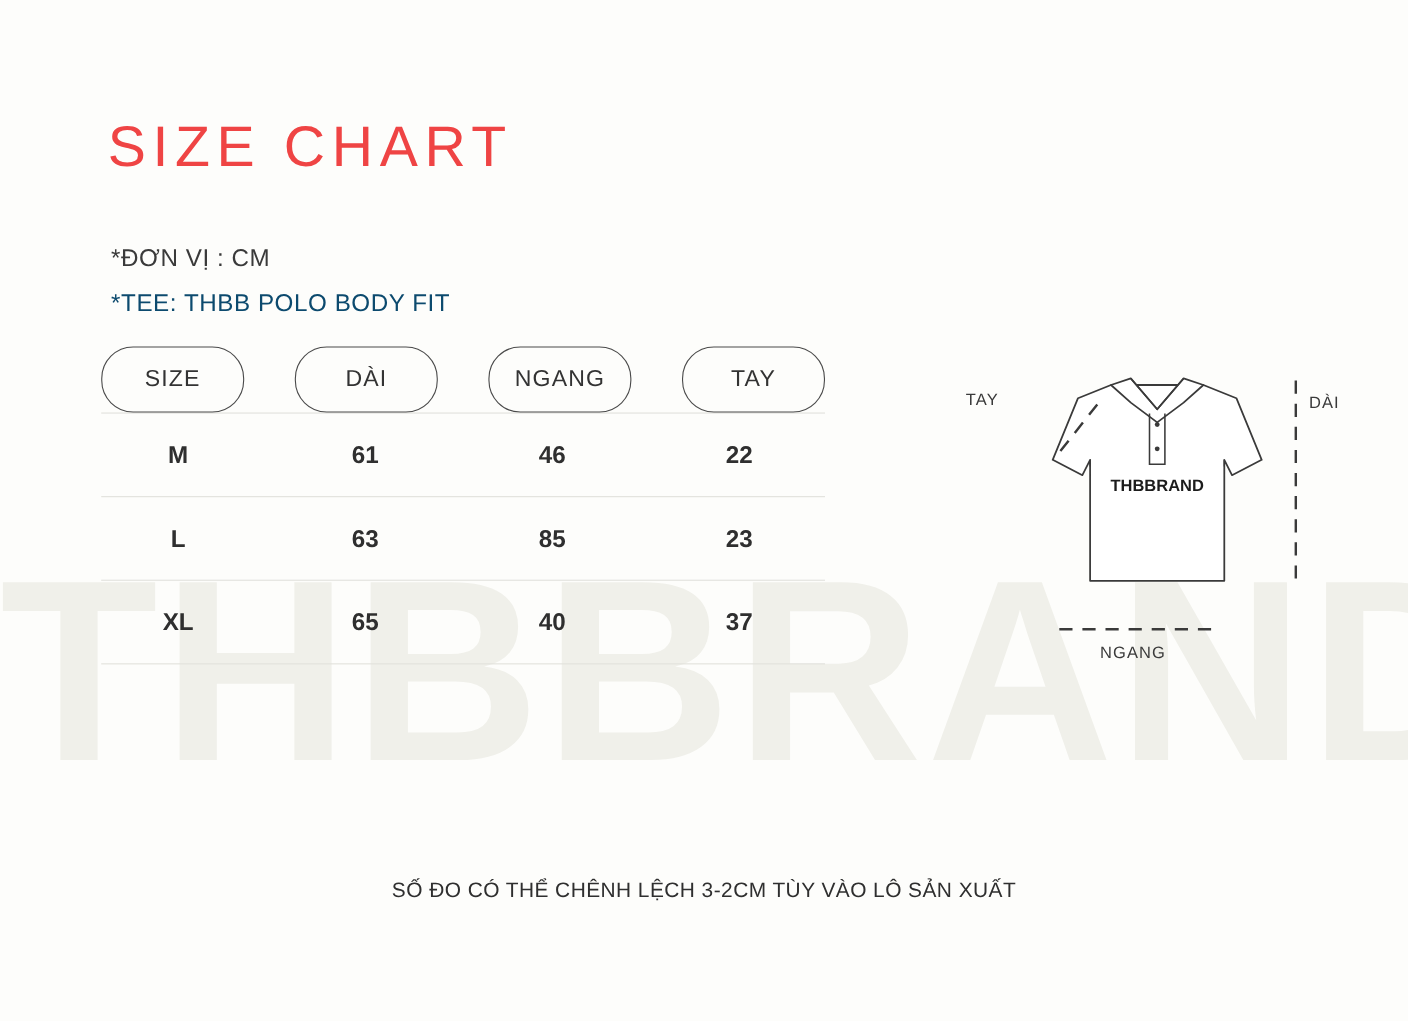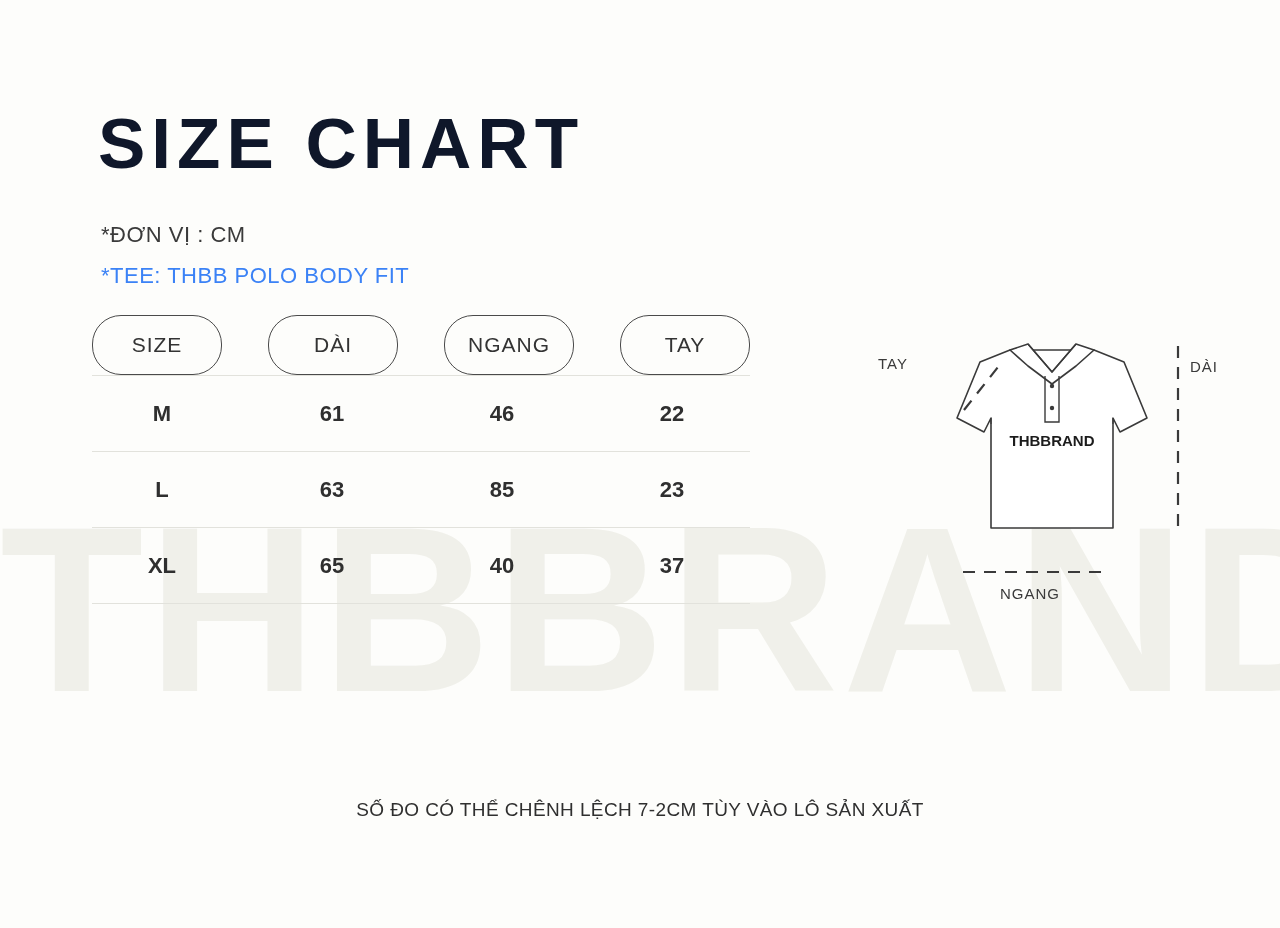--- a/index.html
+++ b/index.html
@@ -32,40 +32,40 @@
     line-height: 1;
     user-select: none;
     white-space: nowrap;
   }
 
   
   #title {
     position: absolute;
     left: 98px;
     top: 108px;
-    font-size: 71px;
-    font-weight: 700;
+    font-size: 52px;
+    font-weight: 400;
     letter-spacing: 6px;
-    color: #0f172a;
+    color: #ef4444;
     line-height: 1;
   }
   #unit-note {
     position: absolute;
     left: 101px;
     top: 222px;
     font-size: 22px;
     color: #3a3a3a;
     letter-spacing: 0.5px;
   }
   #tee-note {
     position: absolute;
     left: 101px;
     top: 263px;
     font-size: 22px;
-    color: #3b82f6;
+    color: #0c4a6e;
     letter-spacing: 0.5px;
   }
 
   
   #table-wrap {
     position: absolute;
     left: 92px;
     top: 315px;
     width: 658px;
   }
@@ -203,16 +203,16 @@
 
       <line x1="103" y1="272" x2="250" y2="272" stroke="#3a3a3a" stroke-width="2.2" stroke-dasharray="12 9"></line>
     </svg>
 
     <div class="axis-label" id="label-tay">TAY</div>
     <div class="axis-label" id="label-dai">DÀI</div>
     <div class="axis-label" id="label-ngang">NGANG</div>
   </div>
 
   <div id="caption">
-    <div>SỐ ĐO CÓ THỂ CHÊNH LỆCH 7-2CM TÙY VÀO LÔ SẢN XUẤT</div>
+    <div>SỐ ĐO CÓ THỂ CHÊNH LỆCH 3-2CM TÙY VÀO LÔ SẢN XUẤT</div>
   </div>
 
 </div>
 
 </body></html>

